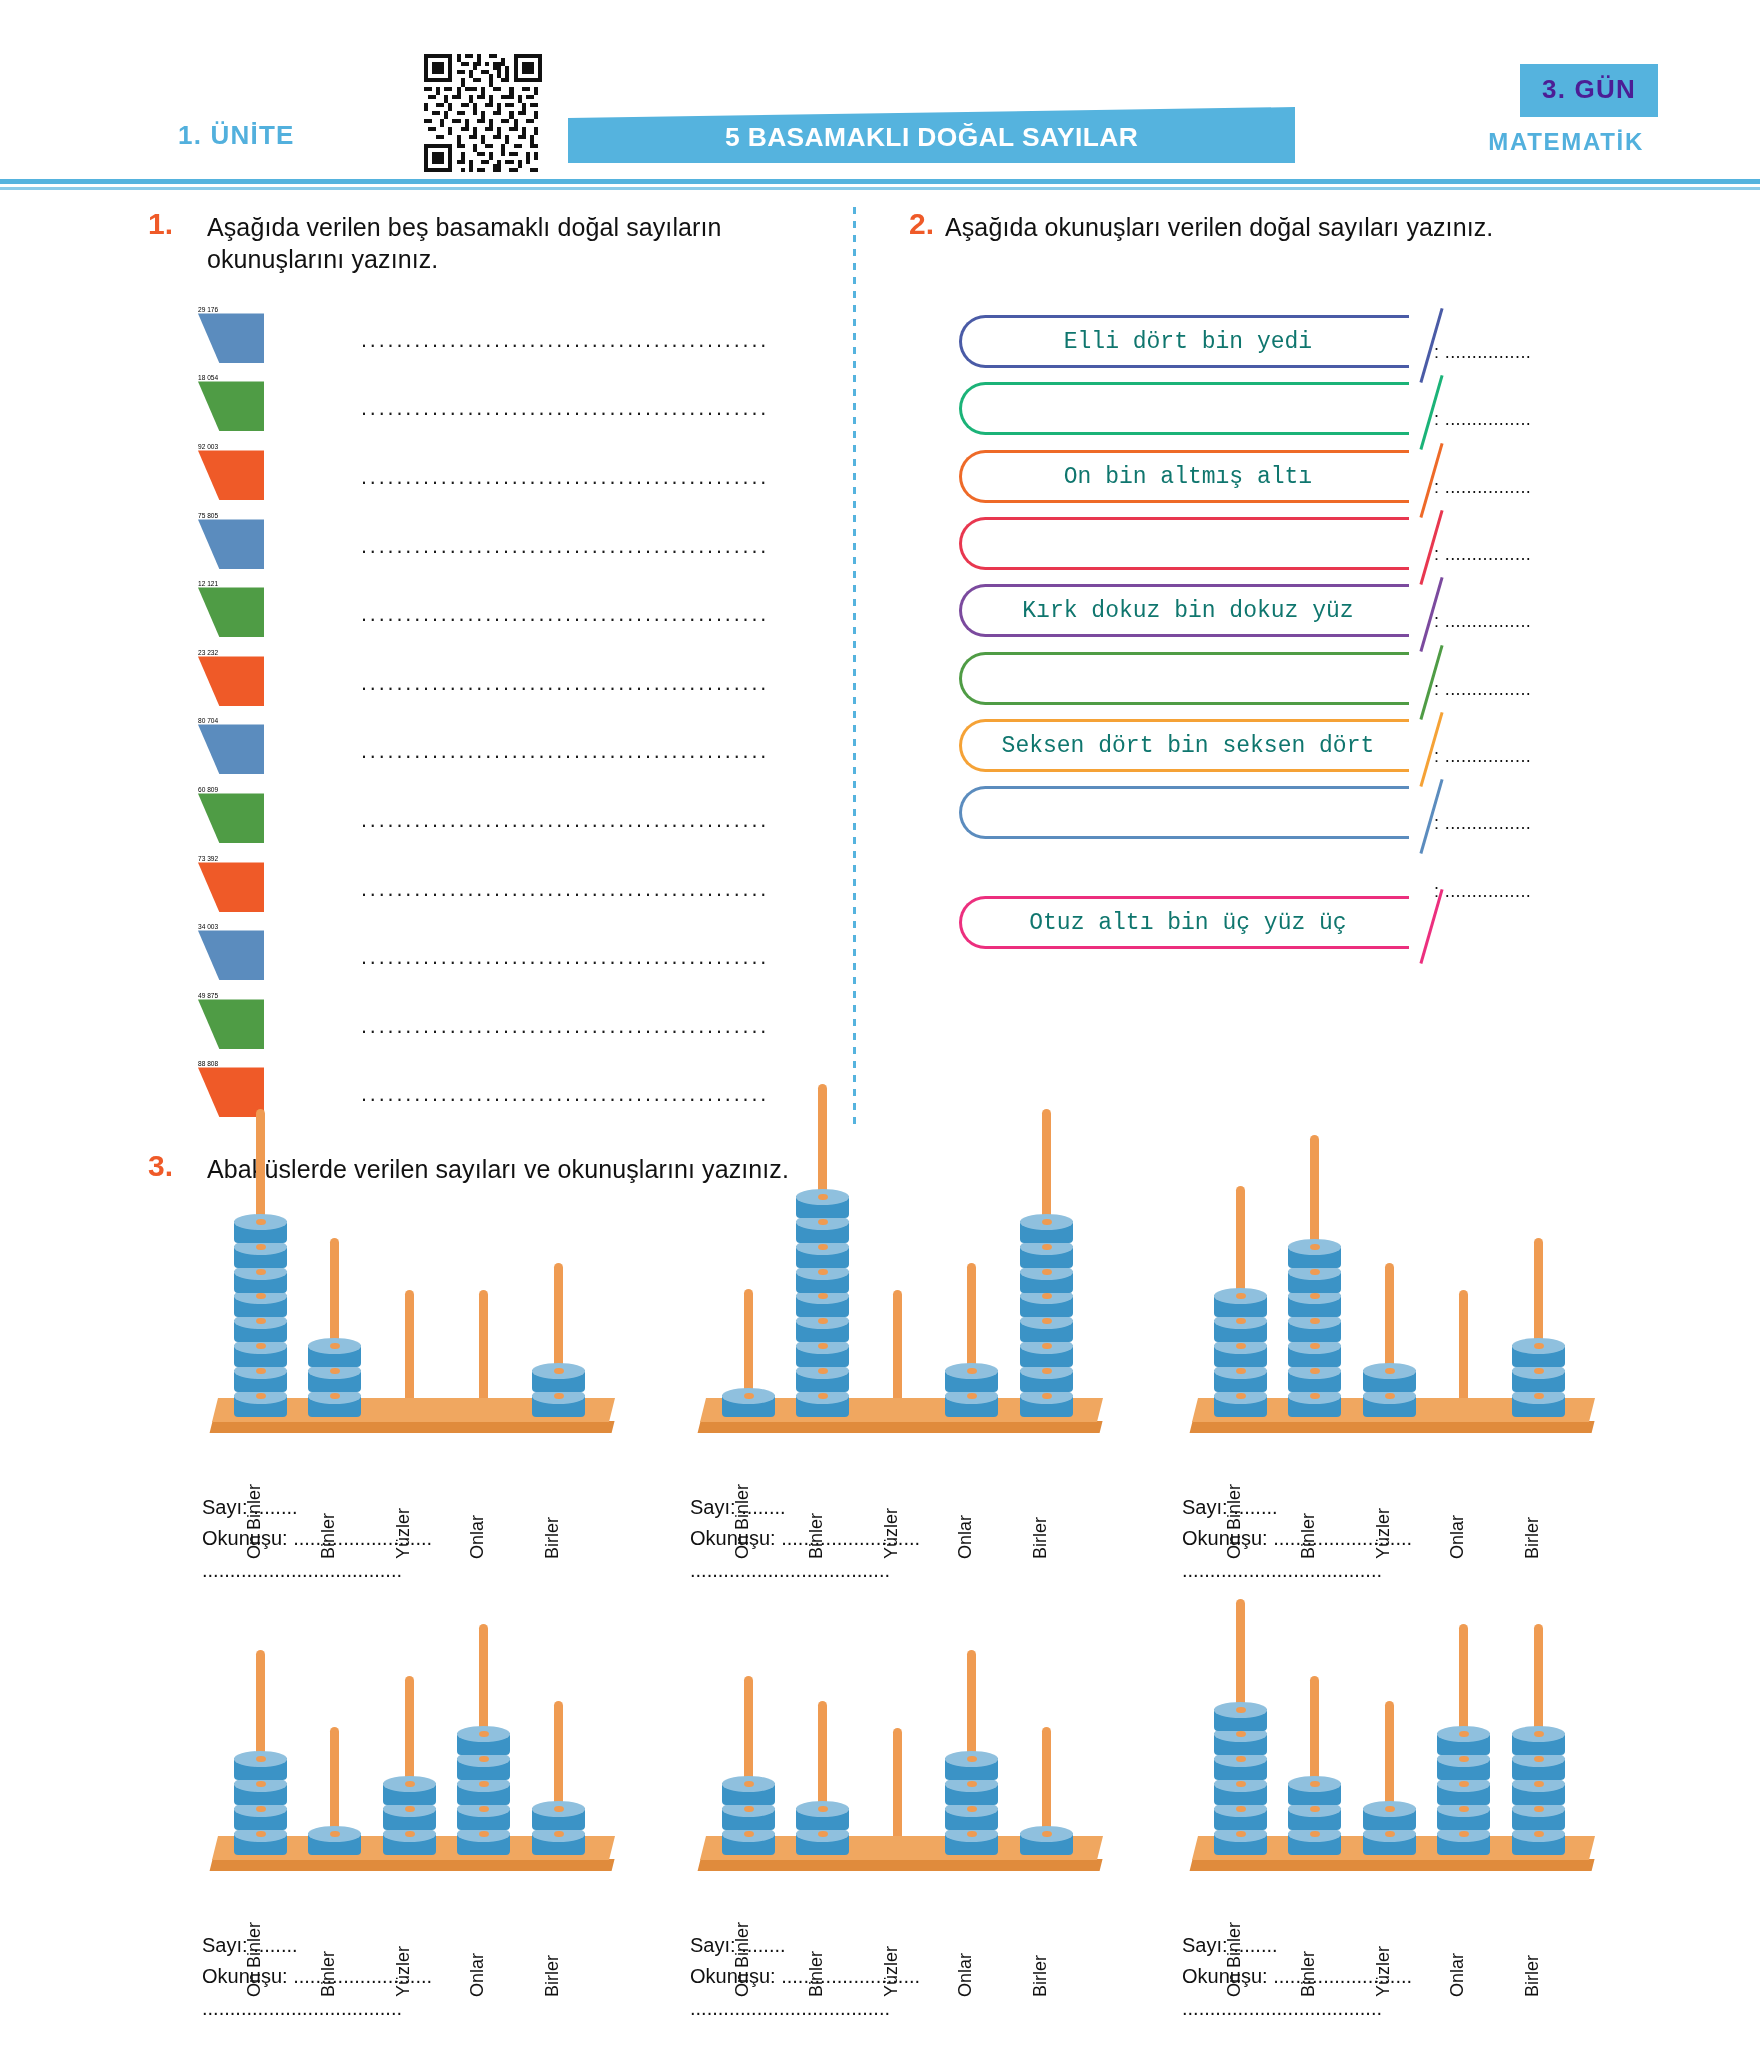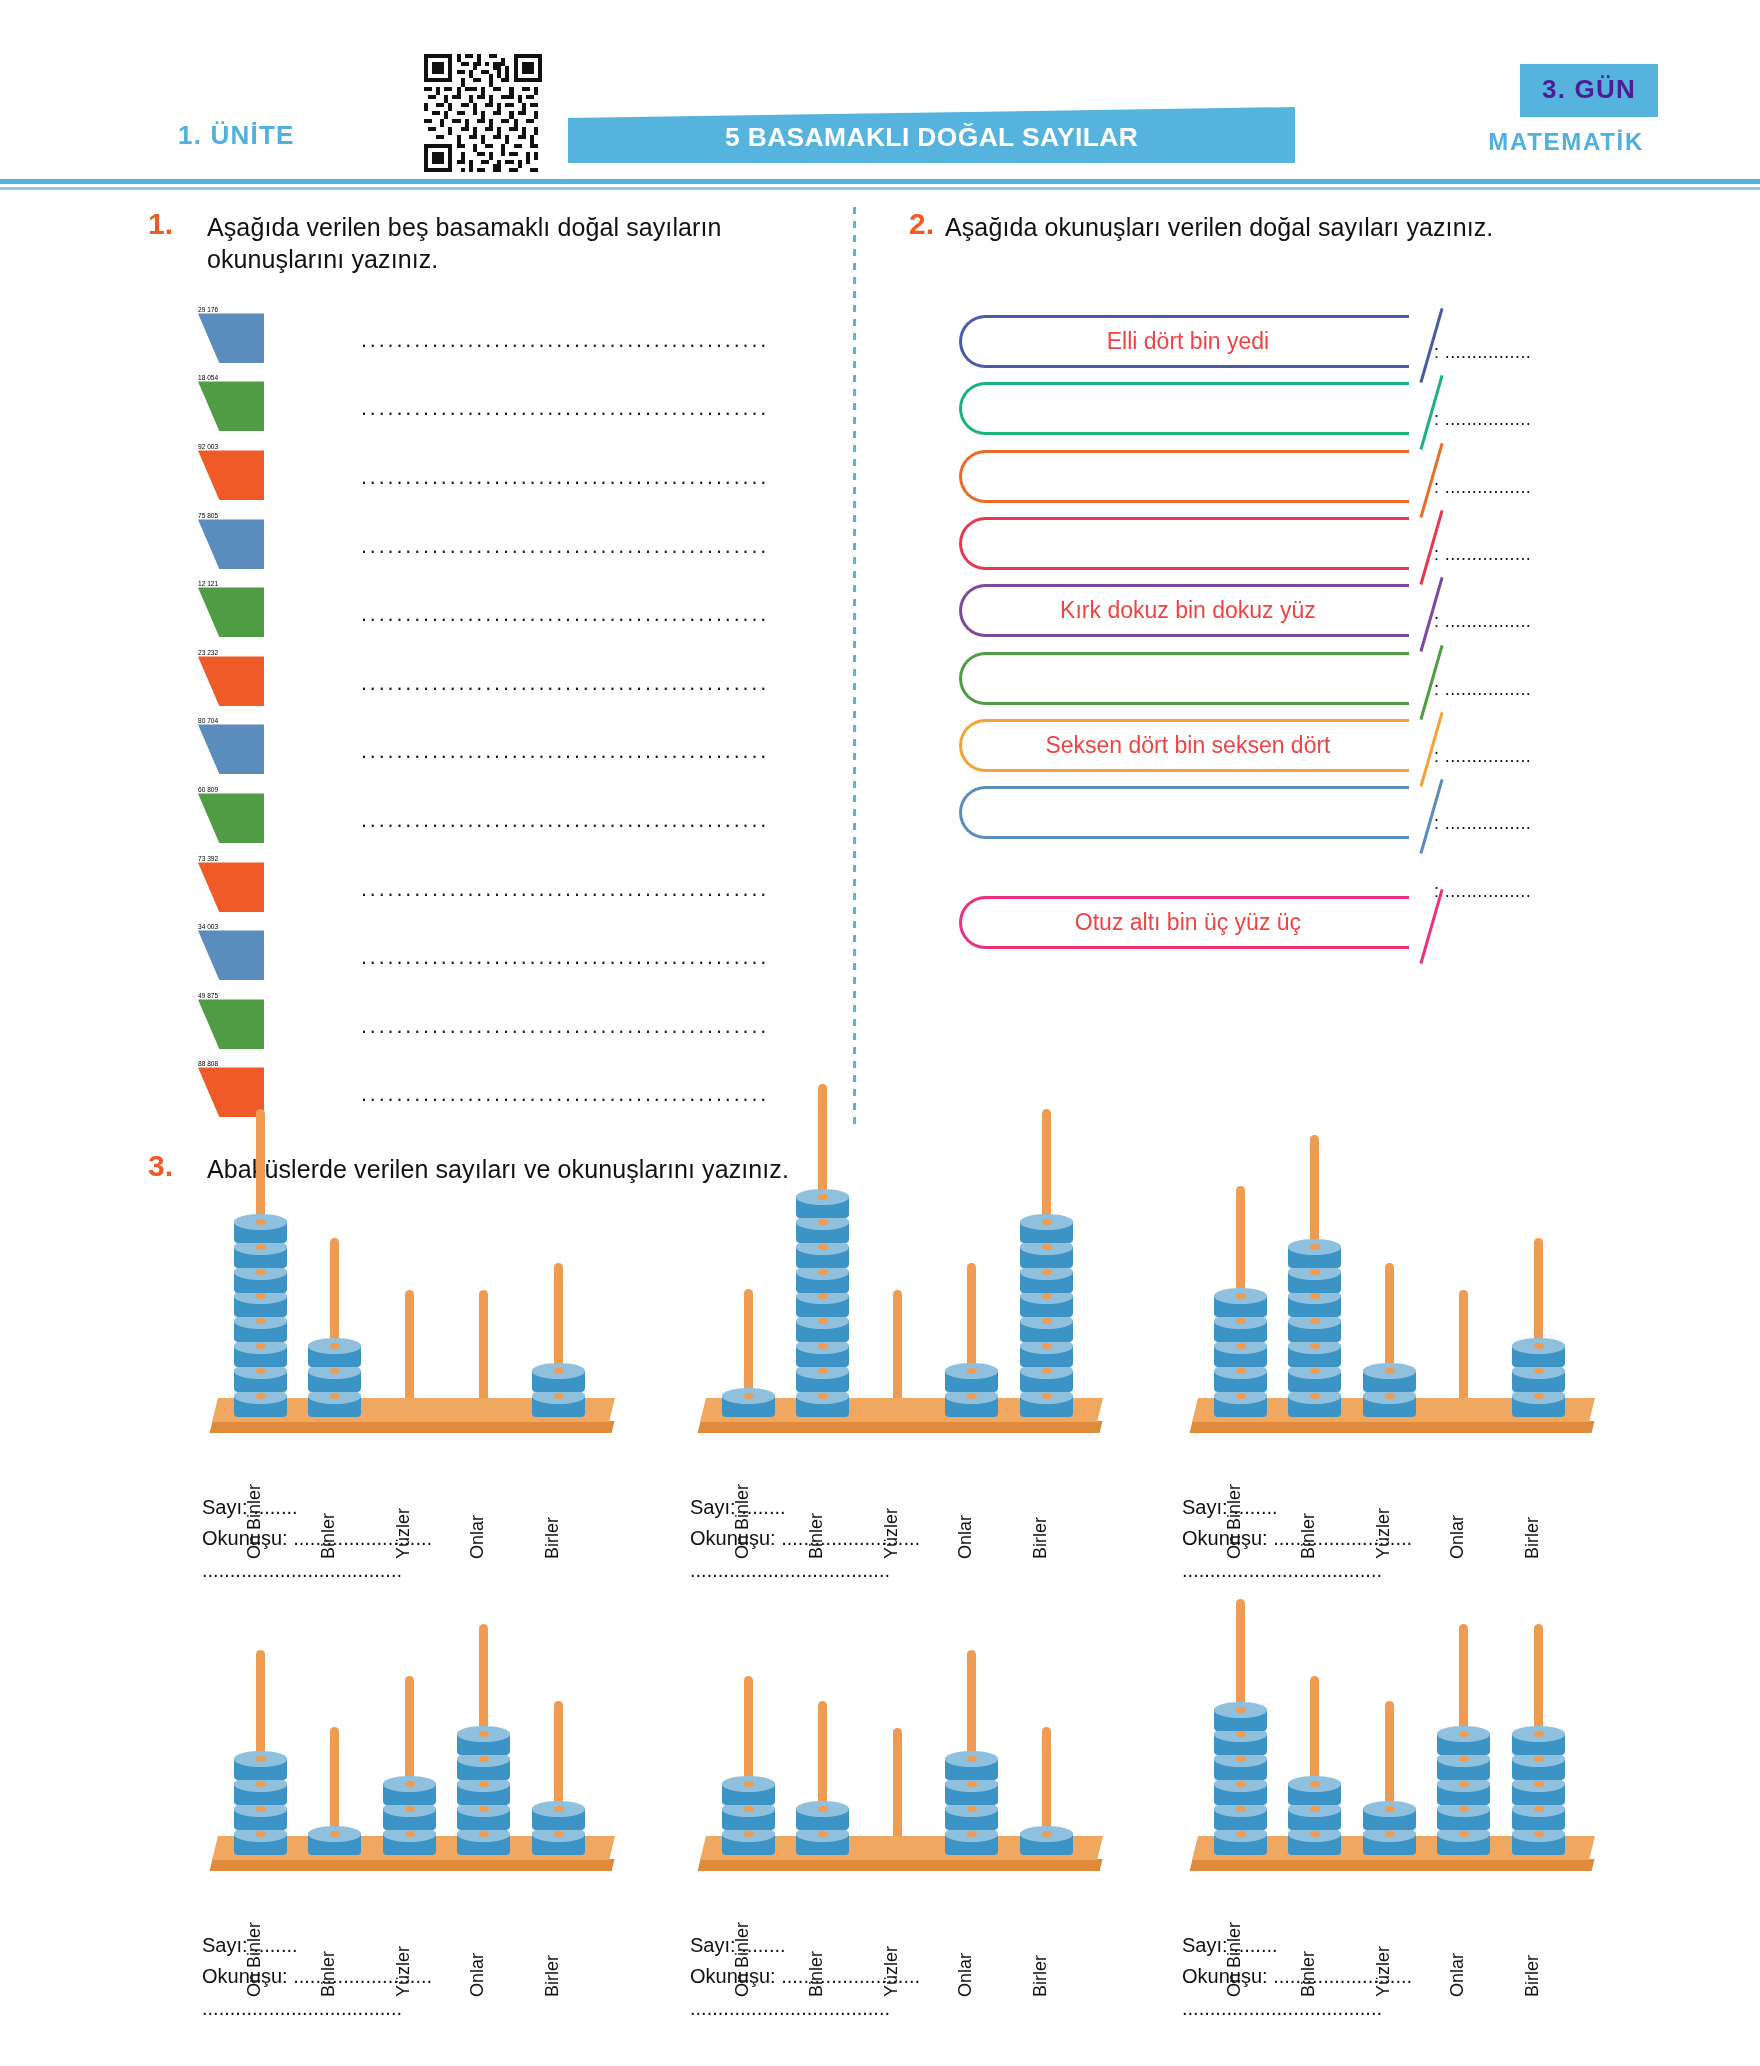--- a/index.html
+++ b/index.html
@@ -26,21 +26,21 @@
      background-image:repeating-linear-gradient(to bottom,#55b3de 0 6.6px,transparent 6.6px 14px);}
   .numrow{position:absolute;height:49px;}
   .dots{position:absolute;font-size:21.5px;color:#1a1a1a;letter-spacing:2.9px;white-space:nowrap;overflow:hidden;}
 
   
   .ex2item{position:absolute;height:62px;}
   .pill{position:absolute;left:0;top:0;width:450px;height:53px;border:3.3px solid #000;
      border-radius:26.4px 0 0 26.4px;border-right:none;background:#fff;box-sizing:border-box;}
   .pill .slash{position:absolute;right:-24px;top:-10.7px;width:3.3px;height:77px;background:#000;transform:rotate(16deg);}
   .pill .txt{position:absolute;left:0;right:0;top:0;bottom:0;display:flex;align-items:center;justify-content:center;
-     font-size:23px;color:#ef4444;padding:0 11.6px 0 16.5px;box-sizing:border-box;}
+     font-size:23px;color:#0f766e;padding:0 11.6px 0 16.5px;box-sizing:border-box;font-family:Liberation Mono, monospace;}
   .ans{position:absolute;font-size:18px;color:#111;letter-spacing:0.4px;white-space:nowrap;}
 
   
   .abacus{position:absolute;width:438px;height:298px;}
   .base{position:absolute;left:20.7px;bottom:66px;width:397px;height:24px;background:#f0a760;
      transform:skewX(-14deg);}
   .base2{position:absolute;left:16.5px;bottom:55px;width:402px;height:12.4px;background:#e08b3c;
      transform:skewX(-14deg);}
   .rod{position:absolute;bottom:62px;width:9px;border-radius:4.5px;background:#ef9b52;}
   .bead{position:absolute;width:53px;height:31px;}
@@ -283,20 +283,21 @@
         <div class="ans" style="left: 475px; top: 27px;">: ................</div>
       </div>
       <div class="ex2item" style="left: 959px; top: 382px;">
         <div class="pill" style="border-color: rgb(27, 179, 120);">
           <div class="slash" style="background: rgb(27, 179, 120);"></div>
         </div>
         <div class="ans" style="left: 475px; top: 27px;">: ................</div>
       </div>
       <div class="ex2item" style="left: 959px; top: 450px;">
         <div class="pill" style="border-color: rgb(238, 106, 40);">
+          <div class="txt">On bin altmış altı</div>
           <div class="slash" style="background: rgb(238, 106, 40);"></div>
         </div>
         <div class="ans" style="left: 475px; top: 27px;">: ................</div>
       </div>
       <div class="ex2item" style="left: 959px; top: 517px;">
         <div class="pill" style="border-color: rgb(232, 55, 79);">
           <div class="slash" style="background: rgb(232, 55, 79);"></div>
         </div>
         <div class="ans" style="left: 475px; top: 27px;">: ................</div>
       </div>

